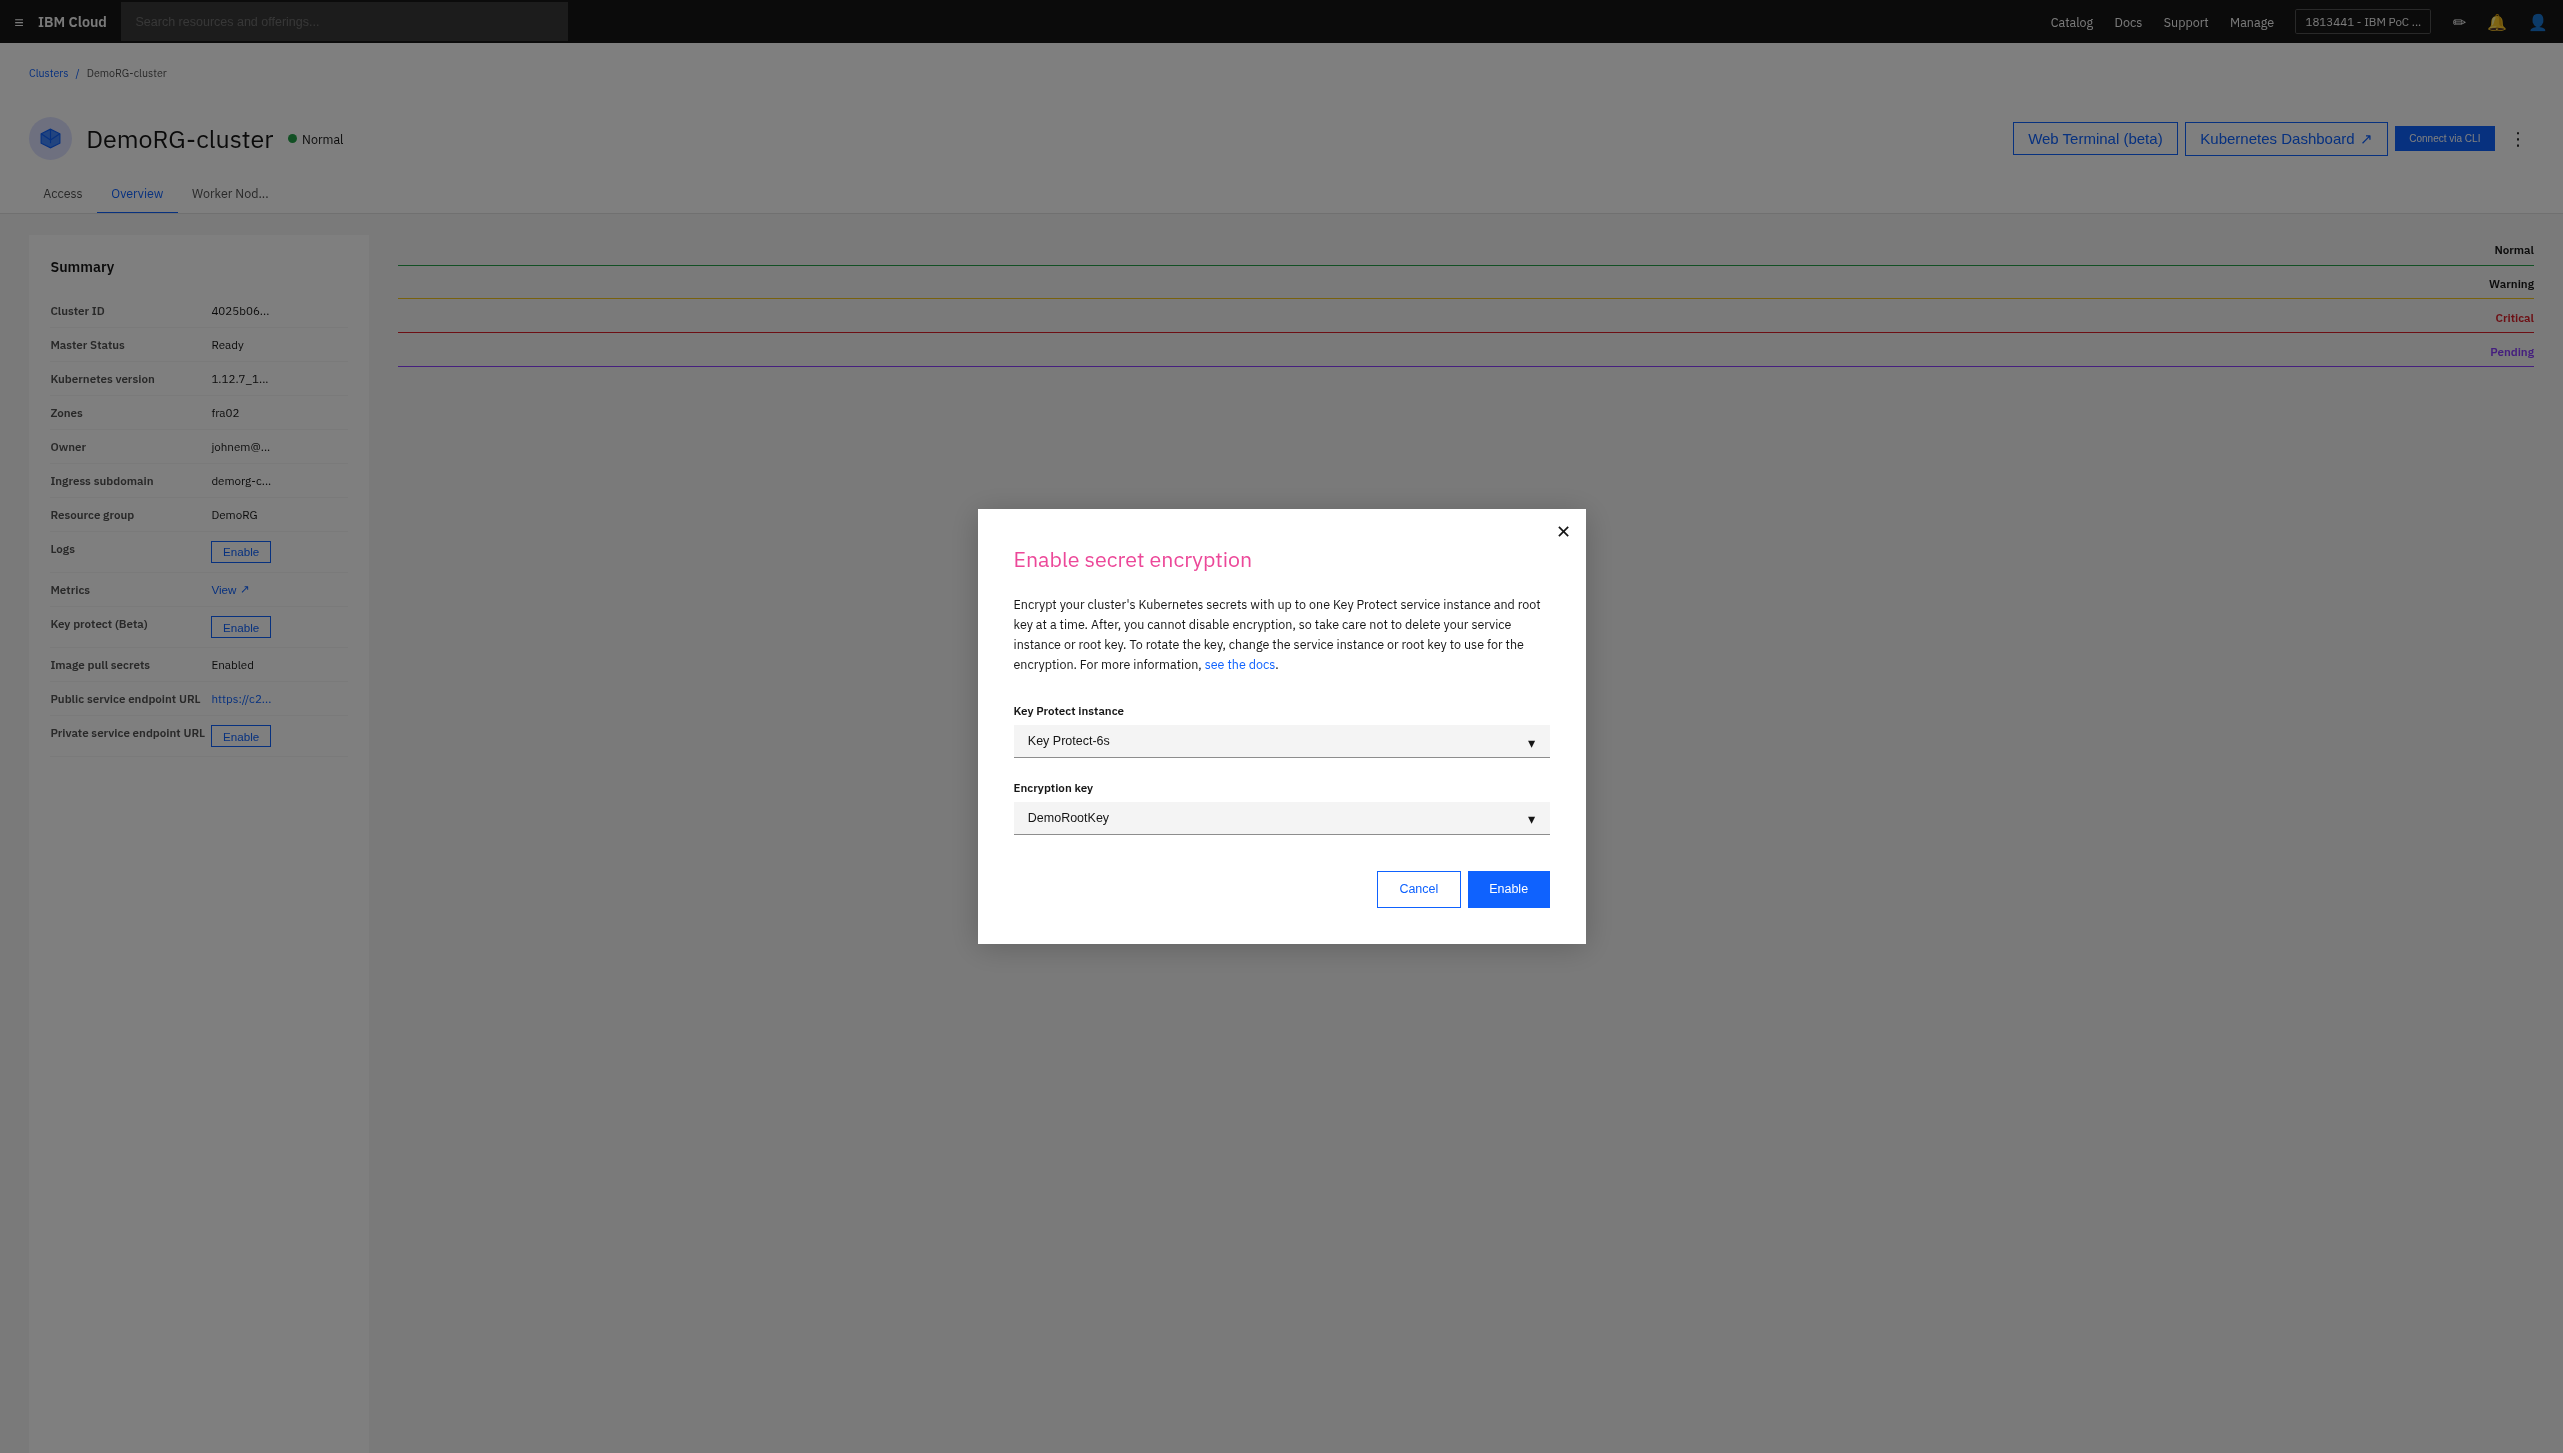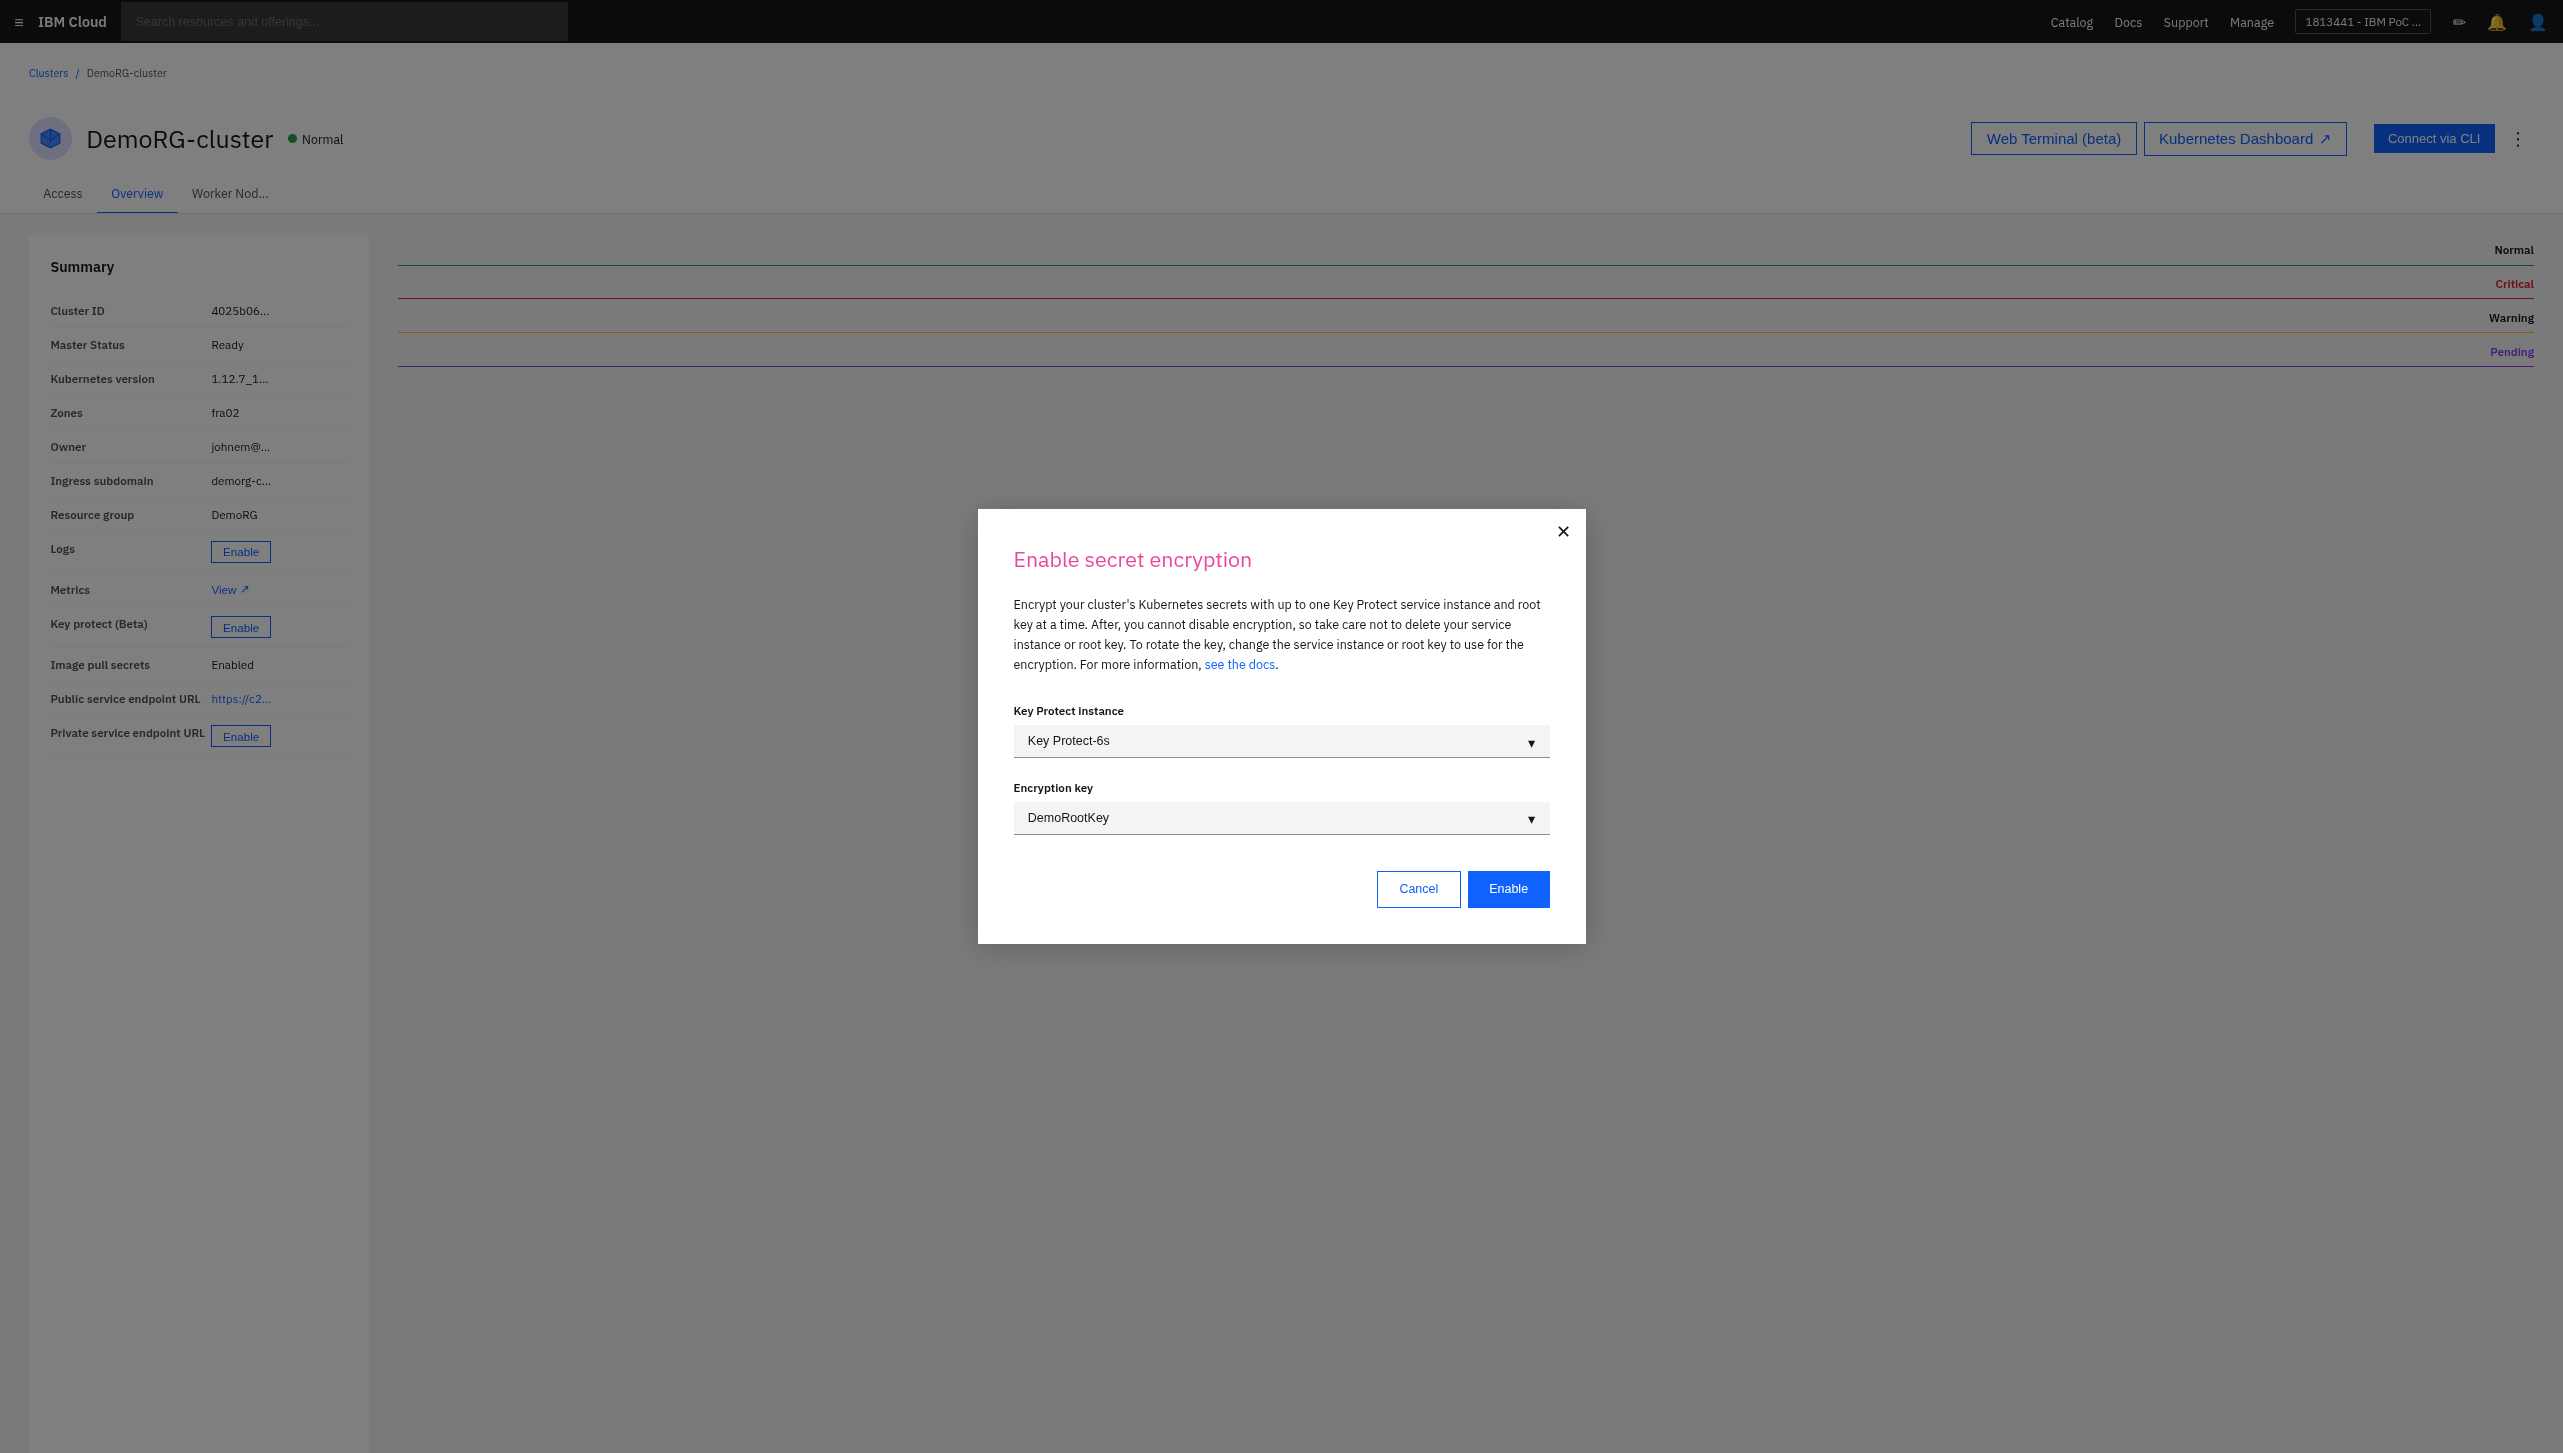--- a/index.html
+++ b/index.html
@@ -81,23 +81,22 @@
       cursor: pointer;
       display: flex;
       align-items: center;
       gap: 5.4px;
     }
     .btn-primary {
       background: #0f62fe;
       border: none;
       color: #fff;
       padding: 7.1px 14.3px;
-      font-size: 13px;
-      cursor: pointer;
-      margin-left: 20px;
+      font-size: 10px;
+      cursor: pointer;
     }
     .btn-icon {
       background: transparent;
       border: none;
       color: #161616;
       font-size: 18px;
       cursor: pointer;
       padding: 7.1px;
     }
 
@@ -405,25 +404,25 @@
     <div class="summary-row">
       <span class="summary-label">Private service endpoint URL</span>
       <button class="btn-enable">Enable</button>
     </div>
   </div>
 
   <div class="right-panel">
     <div class="status-bar normal">
       <span class="label">Normal</span>
     </div>
+    <div class="status-bar warning">
+      <span class="label">Warning</span>
+    </div>
     <div class="status-bar critical">
       <span class="label">Critical</span>
-    </div>
-    <div class="status-bar warning">
-      <span class="label">Warning</span>
     </div>
     <div class="status-bar pending">
       <span class="label">Pending</span>
     </div>
   </div>
 </div>
 
 <div class="modal-overlay">
   <div class="modal">
     <button class="modal-close">✕</button>

